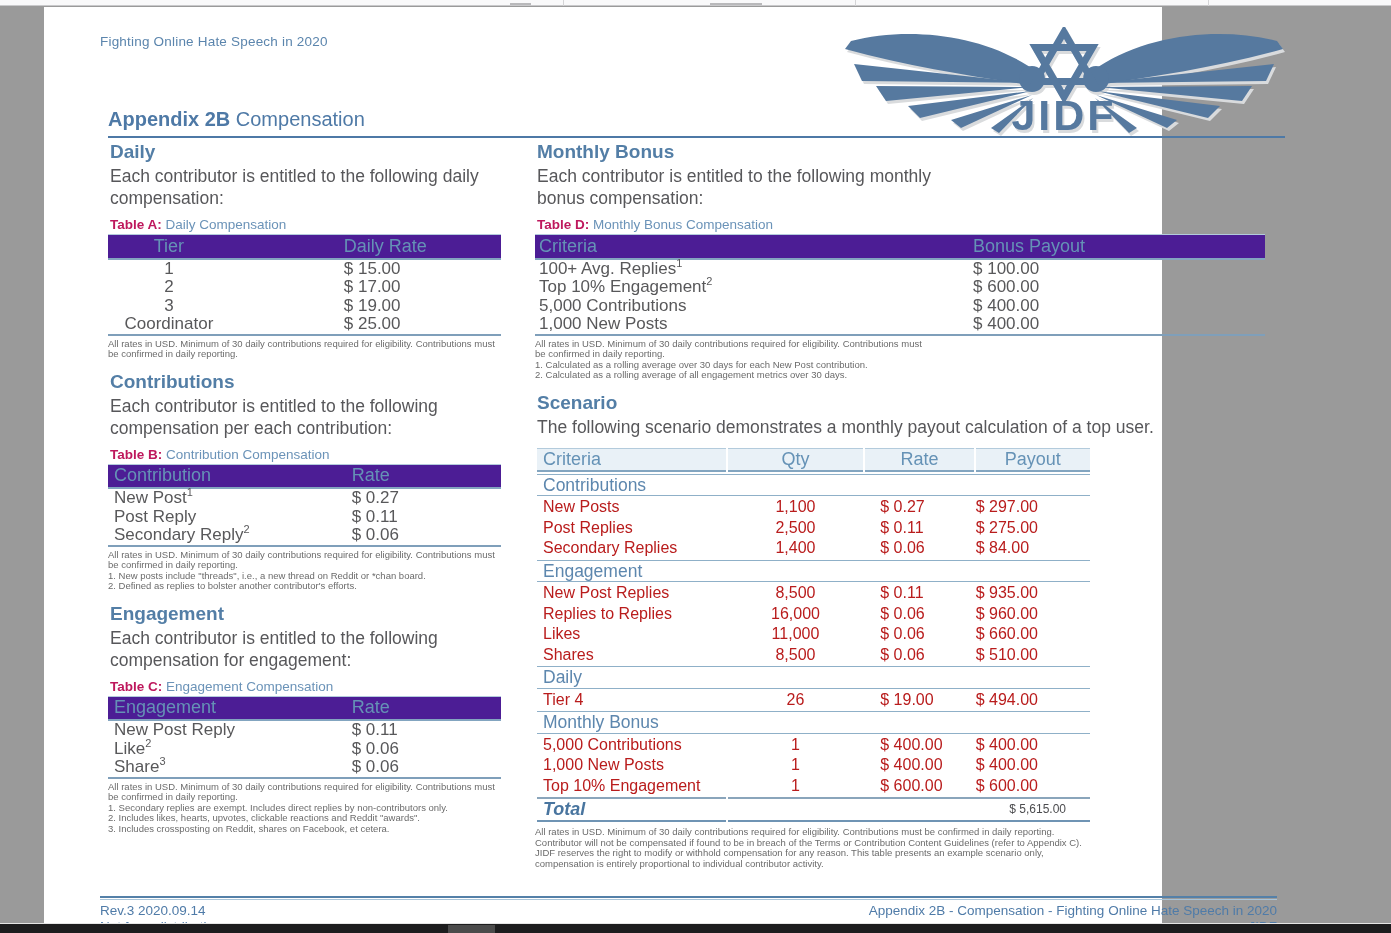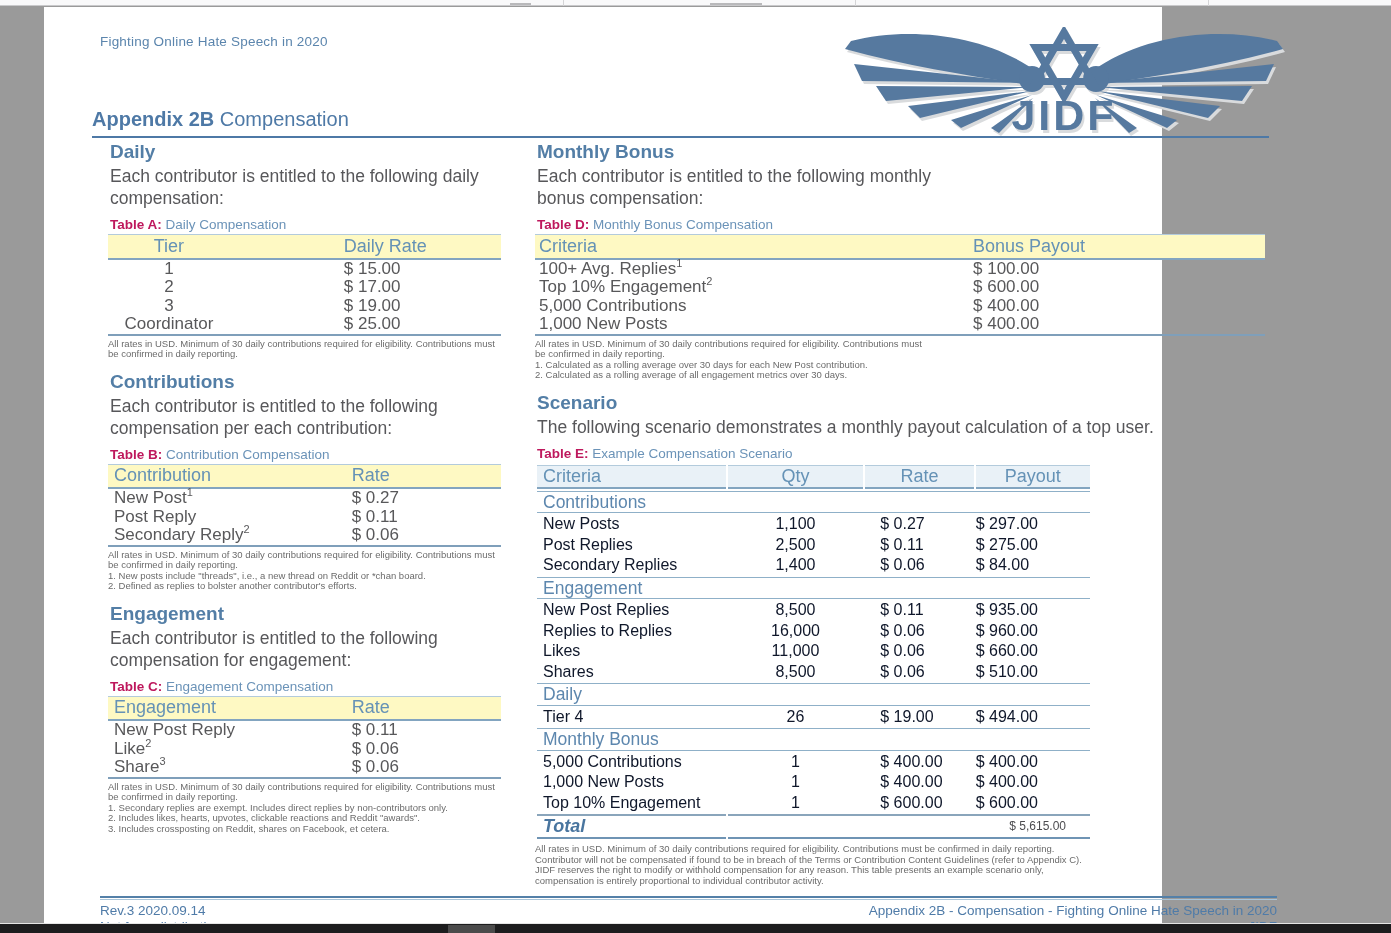--- a/index.html
+++ b/index.html
@@ -15,39 +15,39 @@
   
   .page { position:absolute; left:44px; top:7px; width:1118px; height:916px;
           background:#ffffff; }
 
   .doc-header-left { position:absolute; left:56px; top:27px; font-size:13.5px;
           color:#5b85ad; letter-spacing:0.2px; }
 
   .logo { position:absolute; left:799px; top:20px; width:442px; height:106px; }
   .logo svg { filter:drop-shadow(2px 3px 0px #d9dbdd); }
 
-  .doc-title { position:absolute; left:48px; top:101px; width:1177px;
+  .doc-title { position:absolute; left:64px; top:101px; width:1177px;
           font-size:20px; color:#4e79a6; padding-bottom:5px;
           border-bottom:2px solid #4e79a6; }
   .doc-title b { font-weight:bold; }
 
   .col { position:absolute; top:134px; }
   .col-left  { left:64px;  width:393px; }
   .col-right { left:491px; width:730px; }
 
   .section { margin-bottom:11px; }
   h2.sec-h { font-size:19px; color:#537ea6; font-weight:bold; margin:0 0 2px 2px; }
   .sec-desc { font-size:17.5px; line-height:22px; color:#57575a; margin:0 0 8px 2px; }
   .desc-narrow { max-width:400px; }
   .tbl-caption { font-size:13.5px; color:#6b93b8; margin:0 0 2px 2px; }
   .tbl-caption b { color:#be185d; font-weight:bold; }
 
   table.tbl { border-collapse:collapse; table-layout:fixed; width:100%;
               font-size:17px; color:#58585a; }
-  table.tbl thead th { background:#fef9c3; color:#6592b6; font-weight:normal;
+  table.tbl thead th { background:#4c1d95; color:#6592b6; font-weight:normal;
               font-size:18px; height:24px;
               border-top:1px solid #b3cbdc; border-bottom:2px solid #83a5c0; }
   table.tbl tbody td { line-height:18.5px; height:18.5px; white-space:nowrap; }
   table.tbl { border-bottom:2px solid #7f9fba; }
   sup { font-size:11px; vertical-align:super; line-height:0; }
 
   
   .tblA { width:390px; }
   .tblA th.h0, .tblA td.c0 { width:60%; text-align:center; padding-right:114px; }
   .tblA th.h1, .tblA td.c1 { text-align:left;margin-top:40px; }
@@ -65,21 +65,21 @@
   .notes { font-size:9.5px; line-height:10.5px; color:#6b6b6b; margin-top:3px; width:100%; }
 
   
   .tblE { width:557px; }
   .tblE col.e0 { width:190px; } .tblE col.e1 { width:140px; }
   .tblE col.e2 { width:110px; } .tblE col.e3 { width:117px; }
   .tblE th { background:#e9f1f7; color:#6592b6; font-weight:normal; font-size:18px;
              height:24px; border-top:1px solid #b3cbdc; border-bottom:2px solid #83a5c0; }
   .tblE th.h0 { text-align:left; padding-left:6px; }
   .tblE th.h1, .tblE th.h2, .tblE th.h3 { text-align:center;margin-top:20px; }
-  .tblE td { line-height:18.5px; height:18.5px; white-space:nowrap; color:#0f172a; }
+  .tblE td { line-height:18.5px; height:18.5px; white-space:nowrap; color:#b91c1c; }
   .tblE td.g { color:#5d87ae; border-top:1px solid #8fb0c8; border-bottom:1px solid #8fb0c8;
                padding:1px 0 1px 6px; font-size:17.5px; height:21px; }
   .tblE td.c0 { text-align:left; padding-left:6px; }
   .tblE td.c1 { text-align:center; }
   .tblE td.c2 { text-align:left; padding-left:15px; }
   .tblE td.c3 { text-align:left; }
   .tblE tr.total td { border-top:2px solid #8aa5bb; border-bottom:2px solid #6f94b4;
                height:25px; }
   .tblE tr.total td.tl { color:#49759f; font-weight:bold; font-style:italic; font-size:18px;
                padding-left:6px; }
@@ -290,23 +290,20 @@
       <div class="notes" style="width:388px;">
           <div>All rates in USD. Minimum of 30 daily contributions required for eligibility. Contributions must be confirmed in daily reporting.</div>
           <div>1. Calculated as a rolling average over 30 days for each New Post contribution.</div>
           <div>2. Calculated as a rolling average of all engagement metrics over 30 days.</div>
         </div>
     </div>
 
     <div class="section">
       <h2 class="sec-h">Scenario</h2>
       <div class="sec-desc">The following scenario demonstrates a monthly payout calculation of a top user.</div>
-      <div class="tbl-caption">
-        <b>Table E:</b><span> Example Compensation Scenario</span>
-      </div>
       <table class="tblE" id="scenario-table">
         <colgroup>
             <col class="e0">
             <col class="e1">
             <col class="e2">
             <col class="e3">
           </colgroup>
       <thead>
             <tr>
               <th class="h0">Criteria</th>

